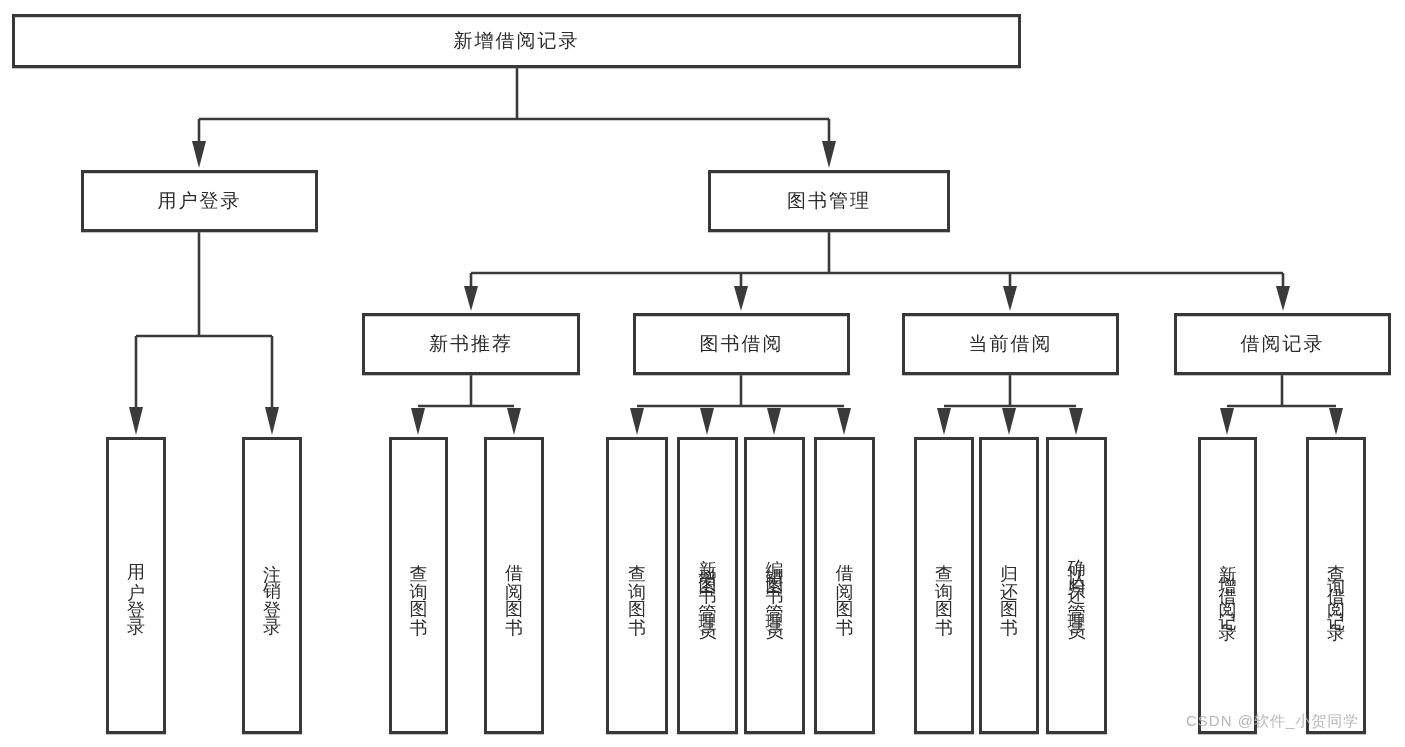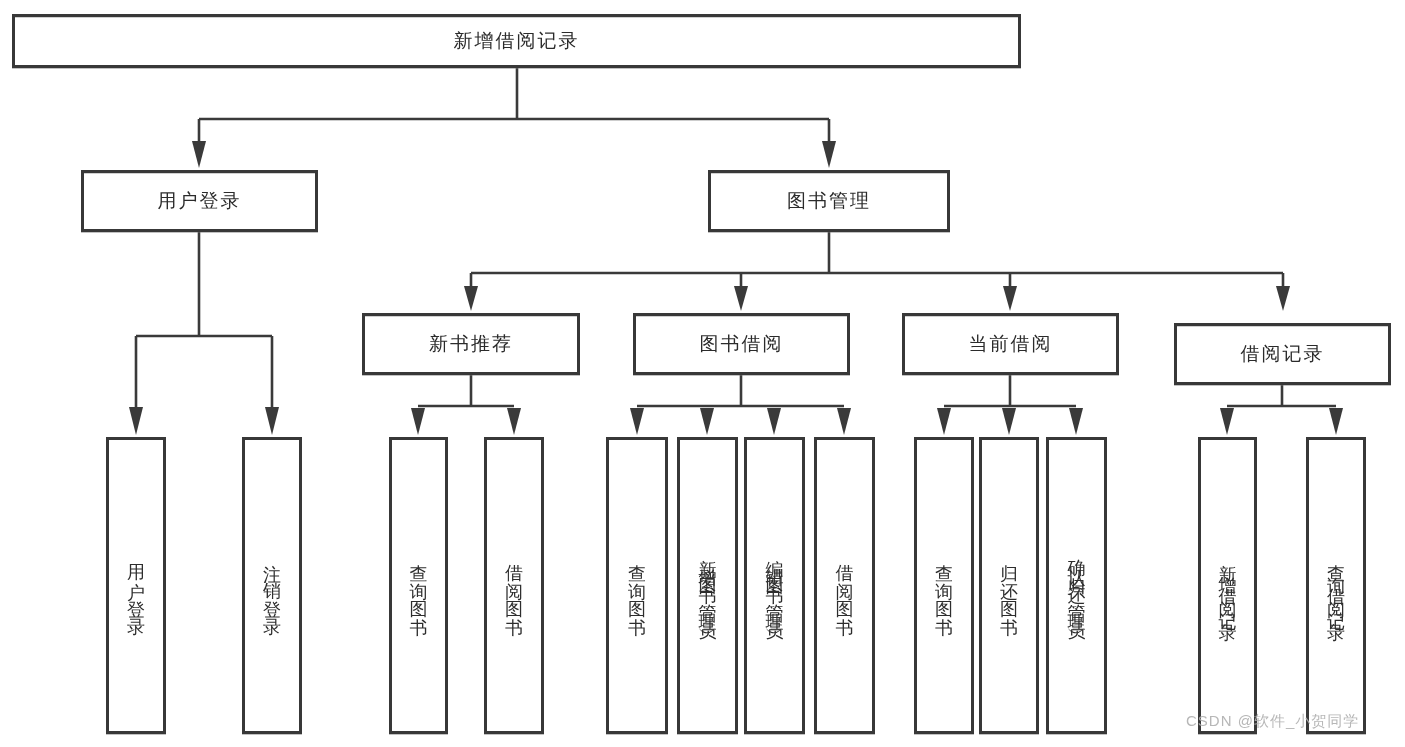--- a/index.html
+++ b/index.html
@@ -91,21 +91,21 @@
   </svg>
 
   <div class="hbox" style="left:12px;top:14px;width:1009px;height:54px;">新增借阅记录</div>
 
   <div class="hbox" style="left:81px;top:170px;width:237px;height:62px;">用户登录</div>
   <div class="hbox" style="left:708px;top:170px;width:242px;height:62px;">图书管理</div>
 
   <div class="hbox" style="left:362px;top:313px;width:218px;height:62px;">新书推荐</div>
   <div class="hbox" style="left:902px;top:313px;width:217px;height:62px;">当前借阅</div>
   <div class="hbox" style="left:633px;top:313px;width:217px;height:62px;">图书借阅</div>
-  <div class="hbox" style="left:1174px;top:323px;width:217px;height:62px;">借阅记录</div>
+  <div class="hbox" style="left:1174px;top:313px;width:217px;height:62px;">借阅记录</div>
 
   <div class="leaf" style="left:106px;width:60px;">
     <span class="ls18">用户登录</span>
   </div>
   <div class="leaf" style="left:242px;width:60px;">
     <span class="ls18">注销登录</span>
   </div>
 
   <div class="leaf" style="left:389px;width:59px;">
     <span class="ls18">查询图书</span>

